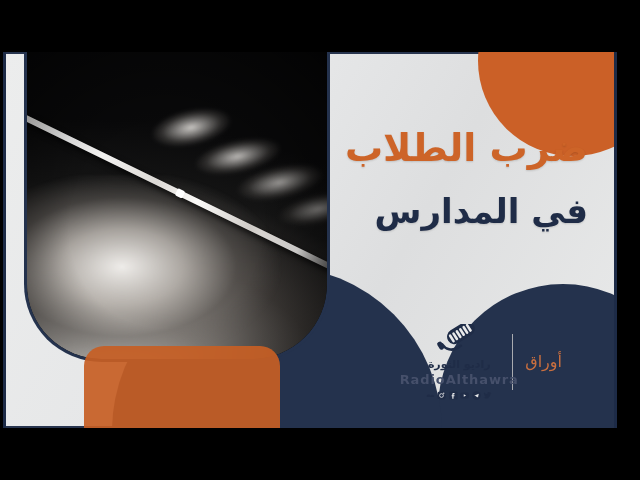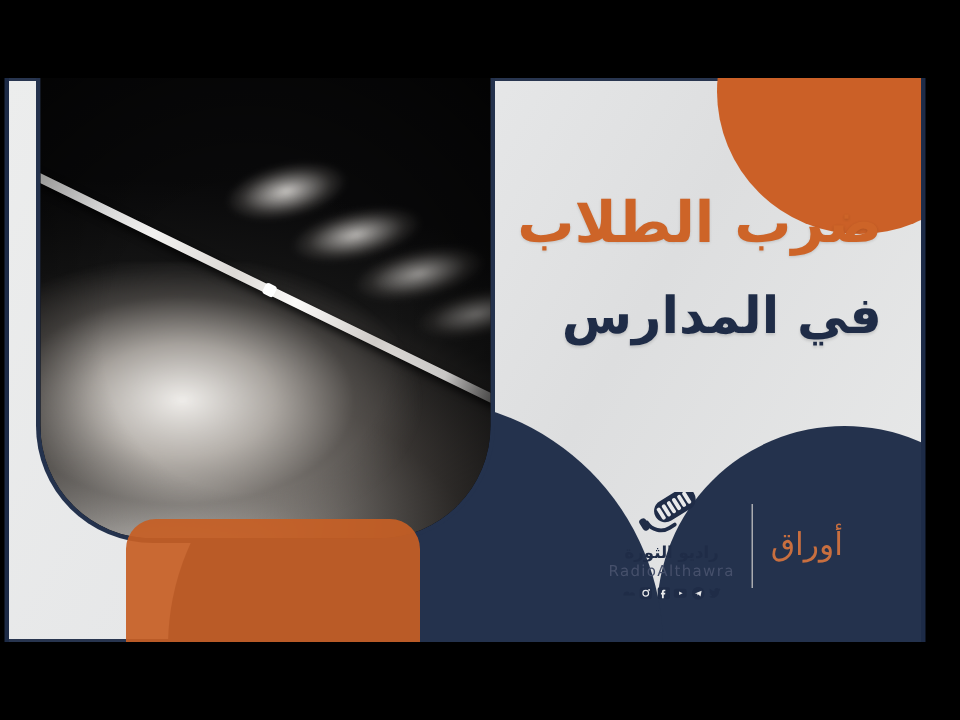--- a/index.html
+++ b/index.html
@@ -212,22 +212,22 @@
   #mic-icon { display: block; }
   #brand-name-ar {
     font-size: 11px;
     font-weight: 700;
     color: #1f2c47;
     margin-top: 1px;
     line-height: 1.1;
     letter-spacing: 0.2px;
   }
   #brand-name-en {
-    font-size: 10px;
-    font-weight: 400;
+    font-size: 13px;
+    font-weight: 700;
     color: #46506b;
     letter-spacing: 0.9px;
     line-height: 1.2;
     margin-top: 1px;
     direction: ltr;
   }
   #social-row {
     display: flex;
     direction: ltr;
     gap: 2.5px;
@@ -243,21 +243,21 @@
   #brand-divider {
     width: 1px;
     height: 56px;
     background: #a9abb0;
   }
 
   #program-name {
     text-align: right;
     color: #c96f3f;
     font-weight: 400;
-    font-size: 21px;
+    font-size: 16px;
     line-height: 1.38;
     white-space: nowrap;
   }
   .program-line { display: block; }
 </style>
 </head>
 <body>
 
 <div id="video-frame">
 

